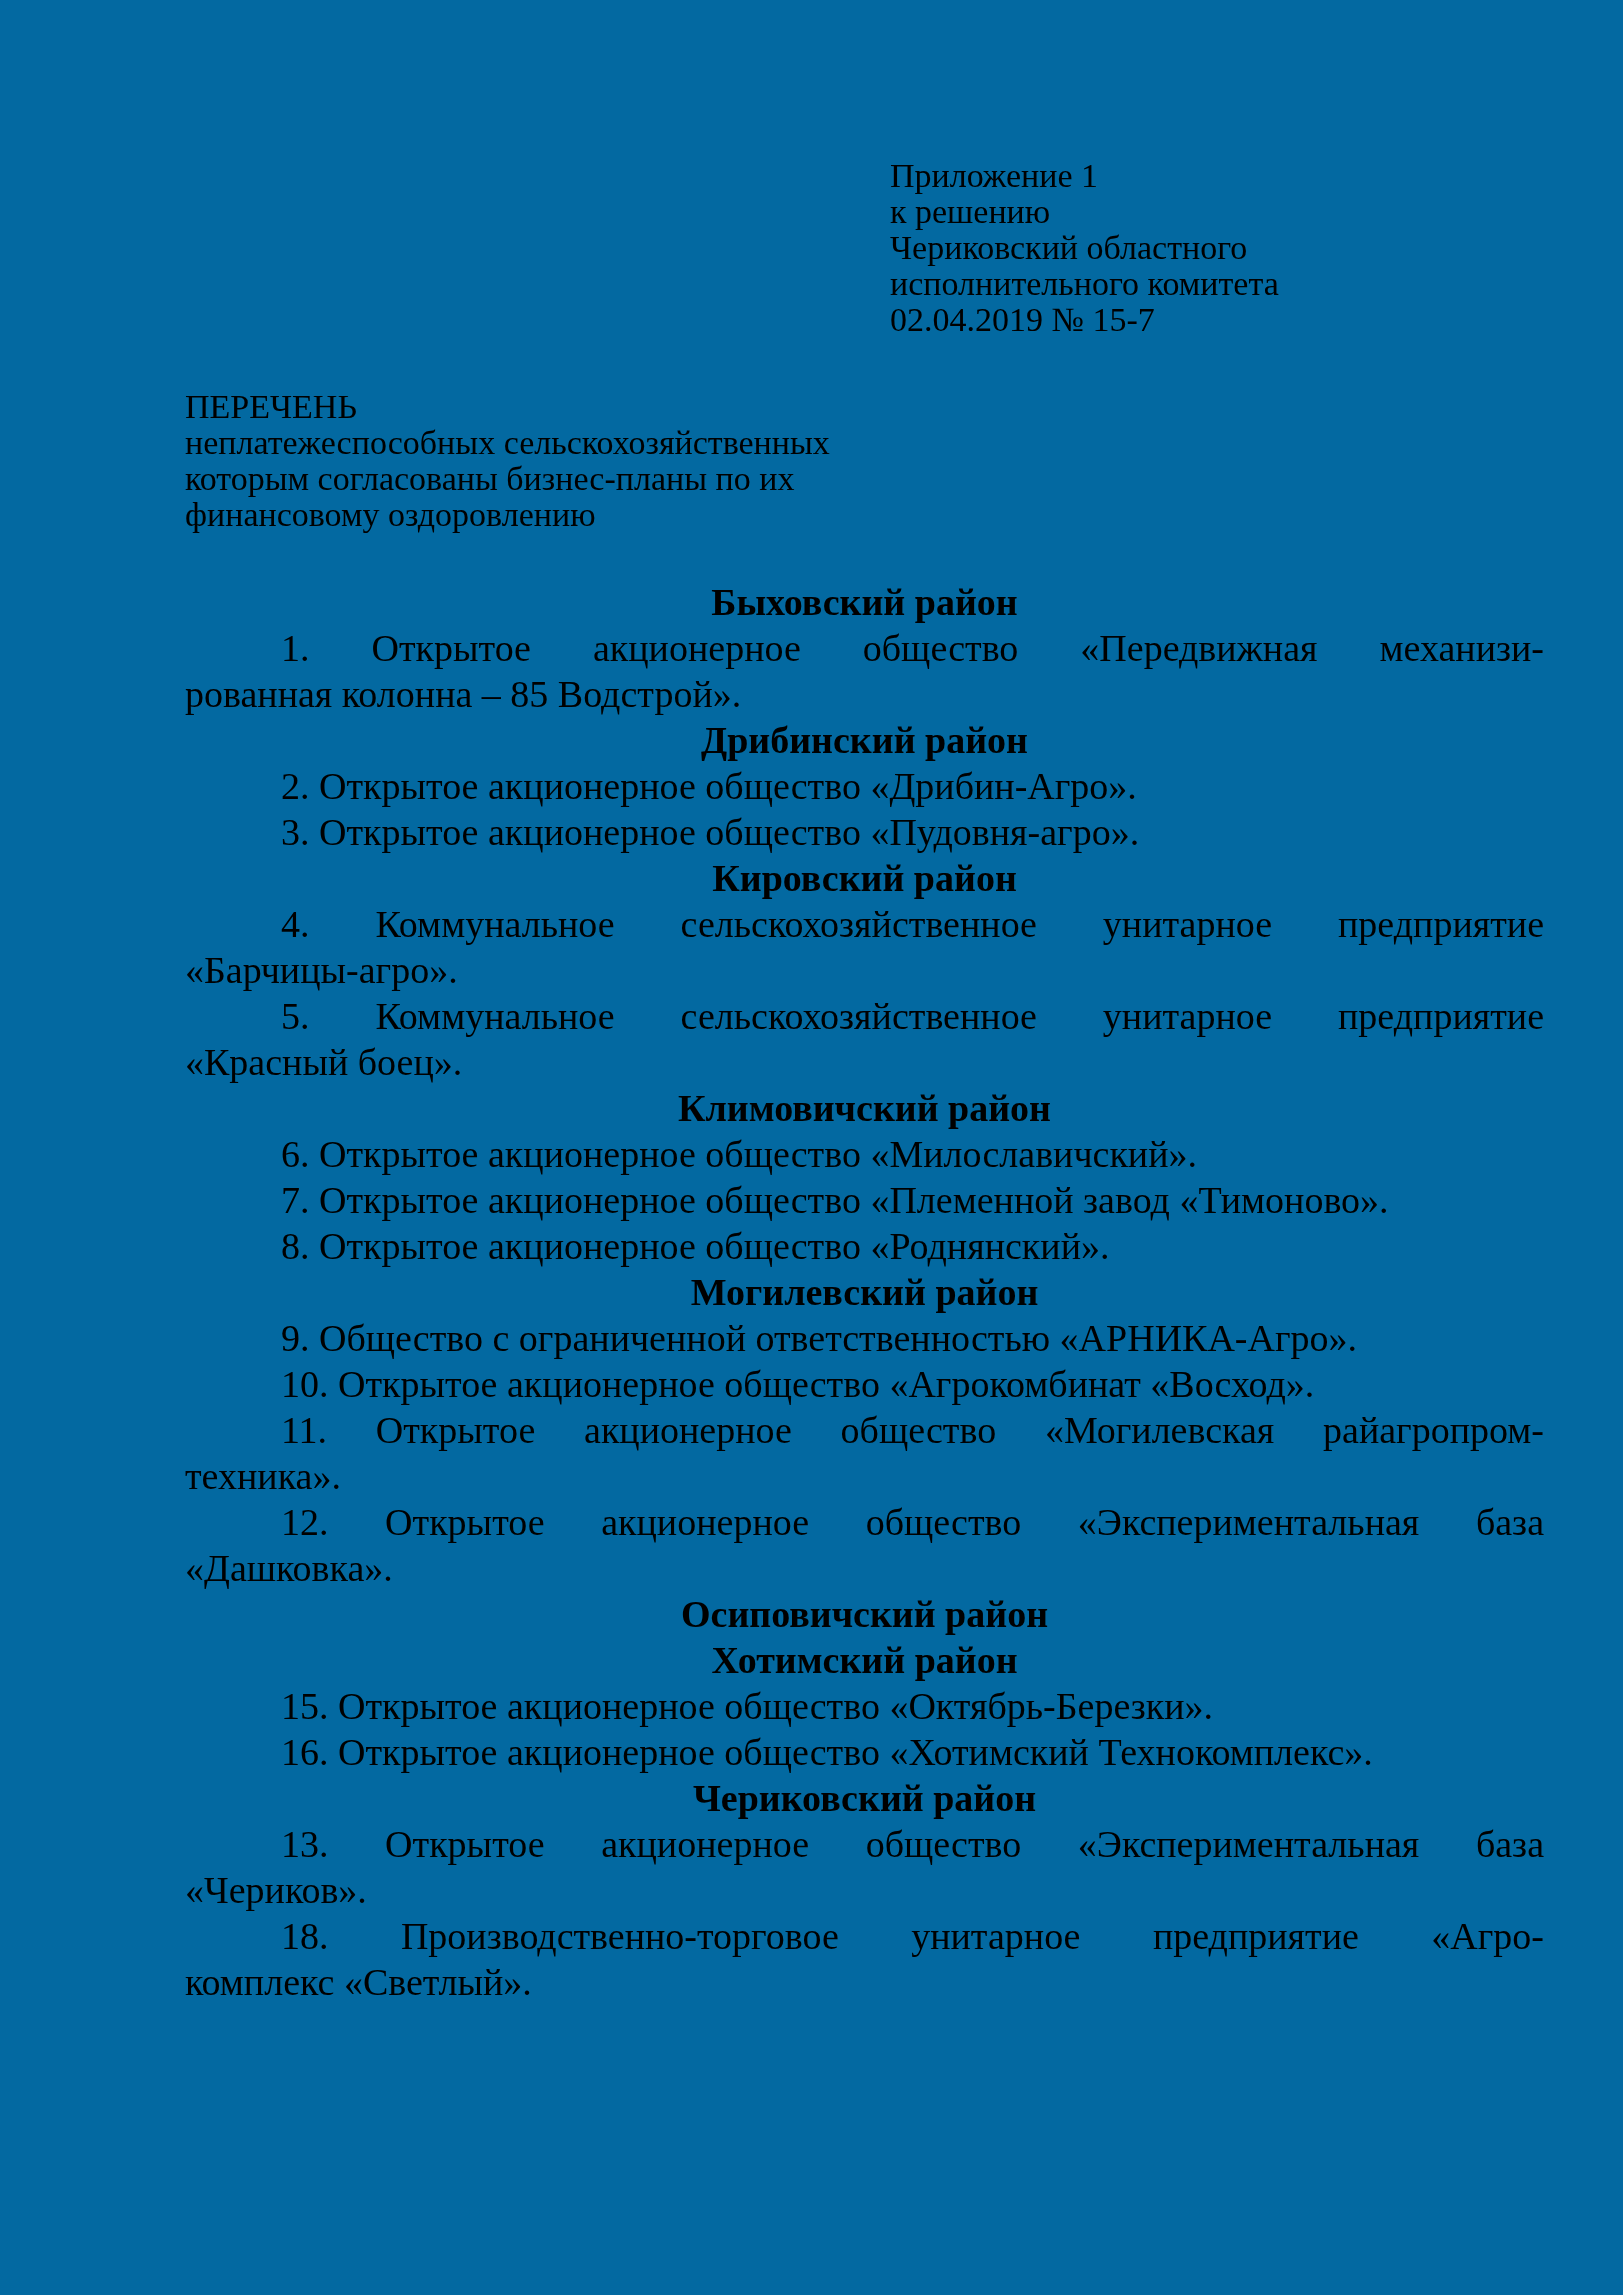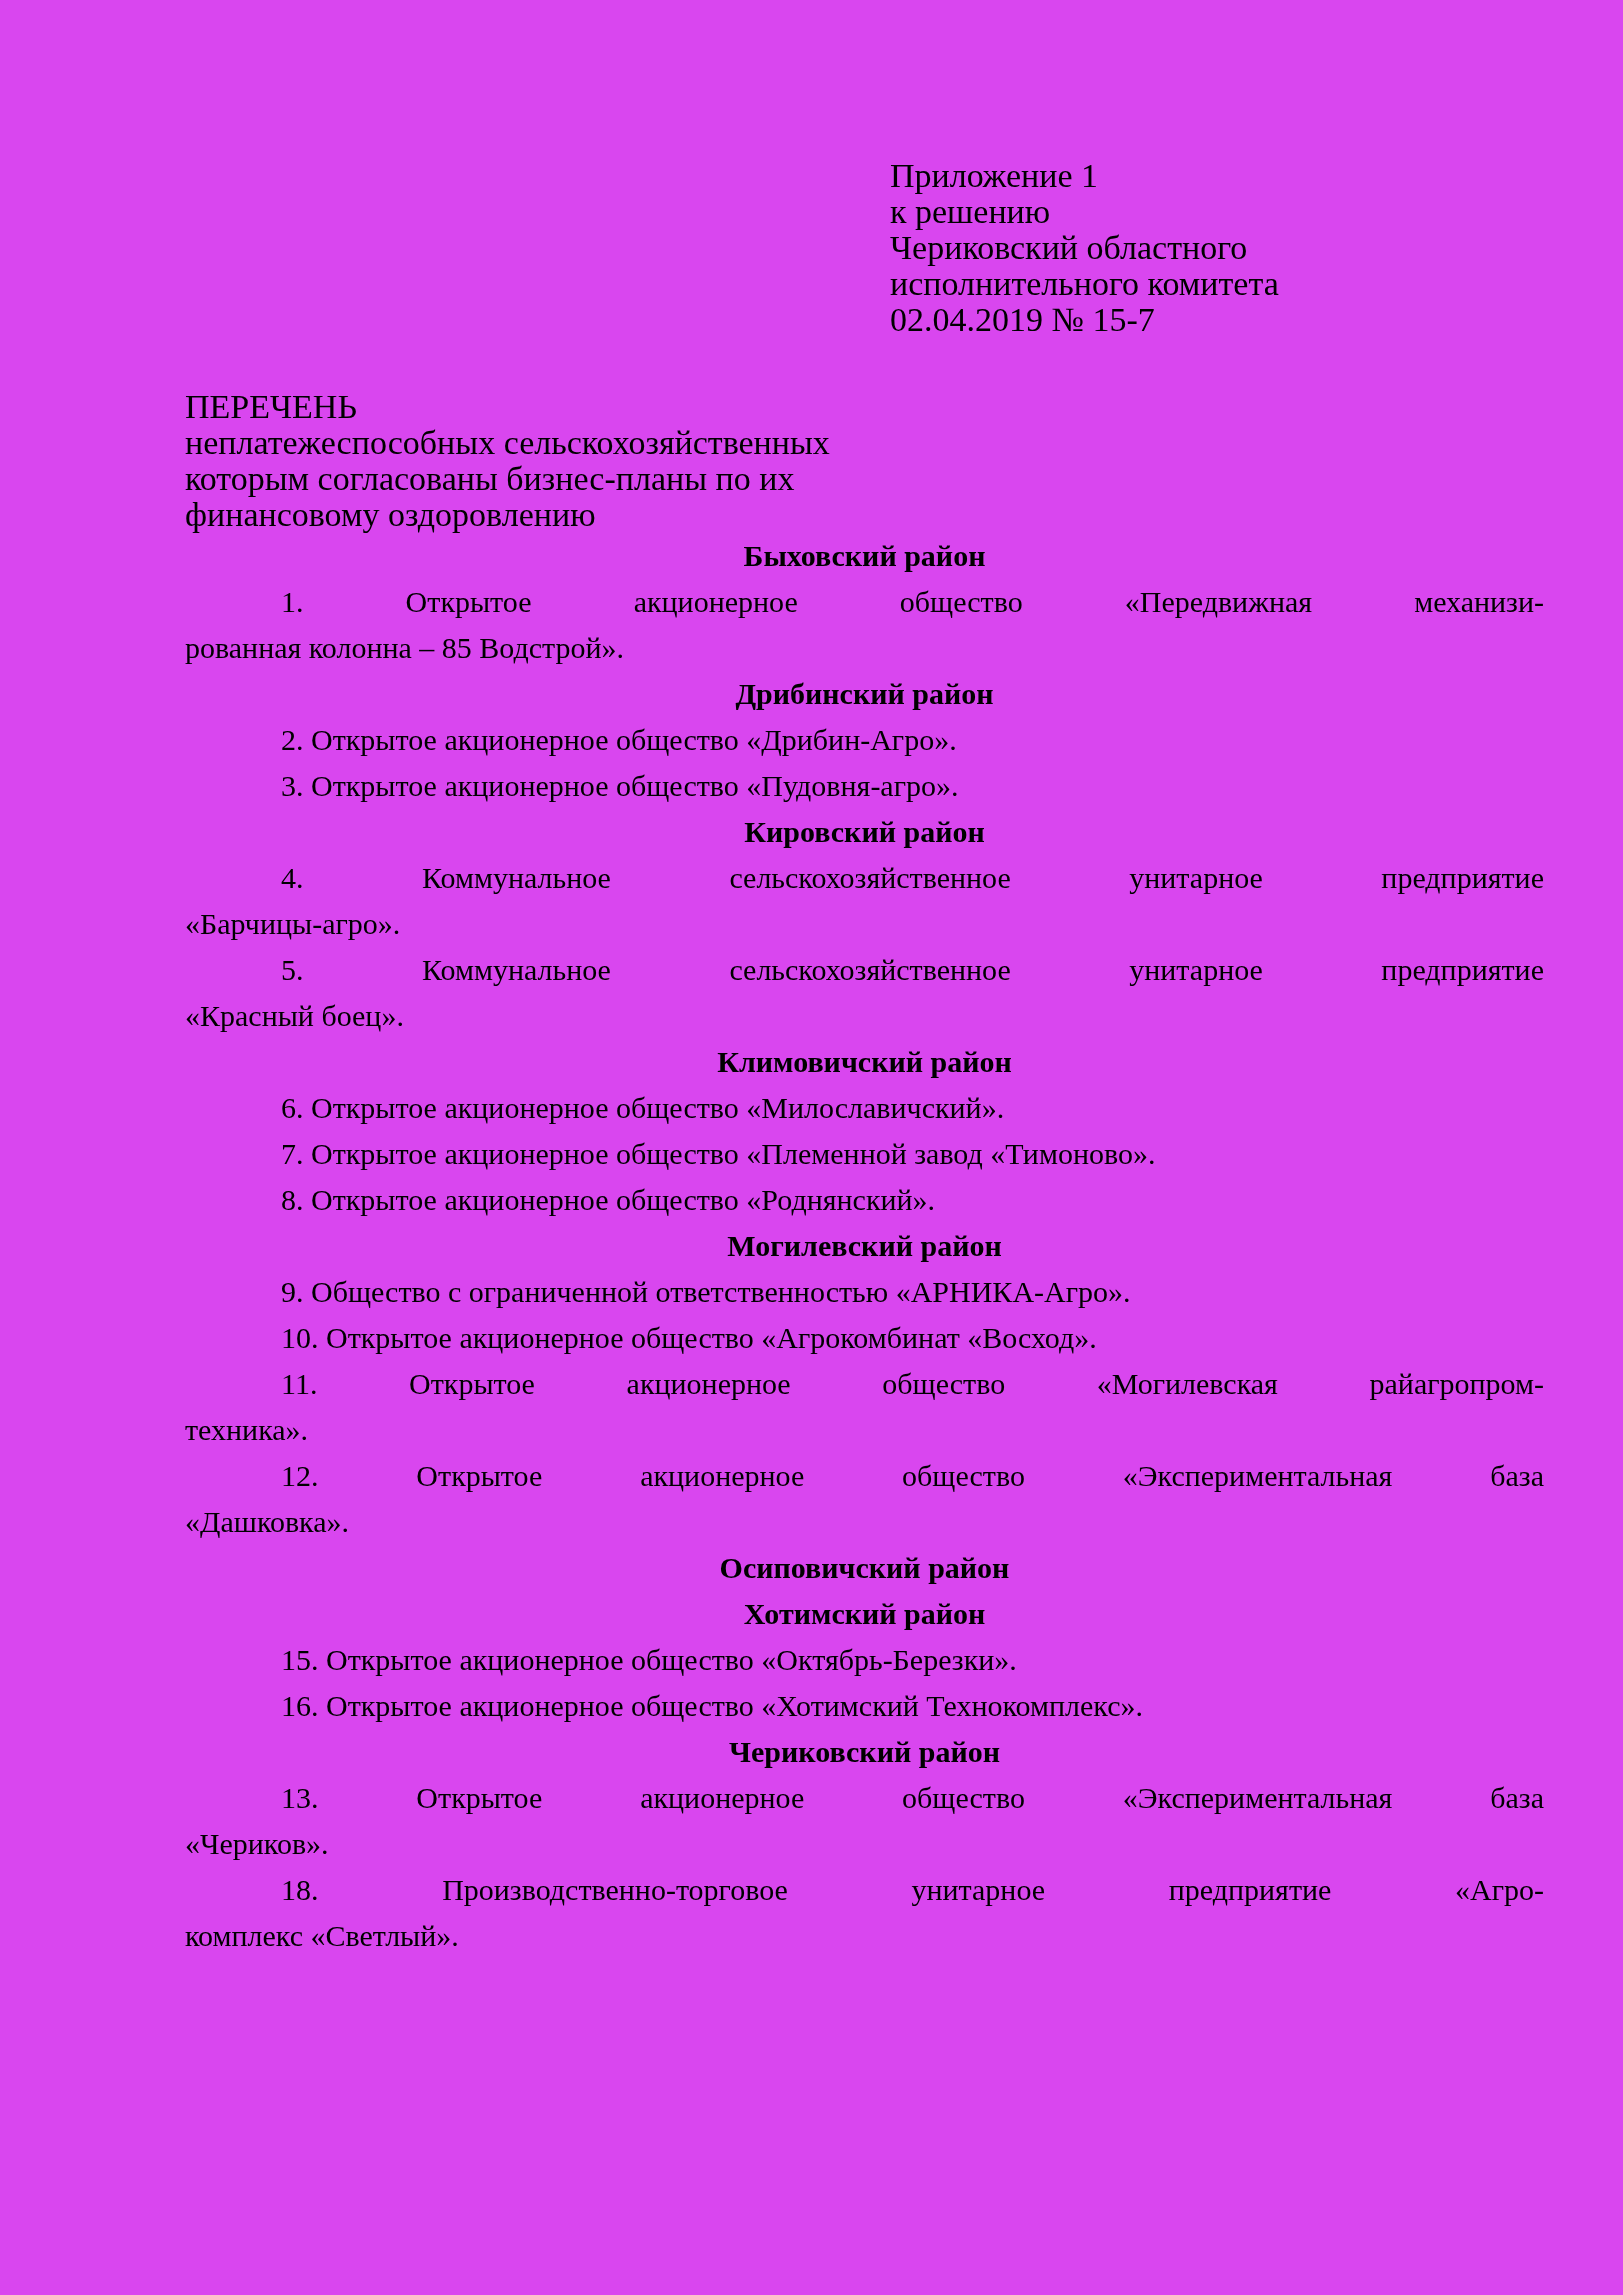--- a/index.html
+++ b/index.html
@@ -5,41 +5,42 @@
   html, body {
     margin: 0;
     padding: 0;
     background: #888;
   }
   .page {
     position: relative;
     width: 1623px;
     height: 2295px;
     margin: 0 auto;
-    background: #d946ef;
+    background: #0369a1;
     color: #000000;
     box-sizing: border-box;
     padding: 158px 79px 0 185px;
     overflow: hidden;
     font-family: "Liberation Serif", "DejaVu Serif", serif;
   }
   .appendix-header {
     margin-left: 705px;
     font-size: 34px;
     line-height: 36px;
     text-align: left;
   }
   .doc-title {
     margin-top: 51px;
     font-size: 34px;
     line-height: 36px;
     text-align: left;
   }
   .sections {
-    font-size: 30px;
+    margin-top: 46px;
+    font-size: 38px;
     line-height: 46px;
   }
   .section-heading {
     font-weight: bold;
     text-align: center;
     line-height: 46px;
   }
   .org-item {
     margin: 0;
   }

